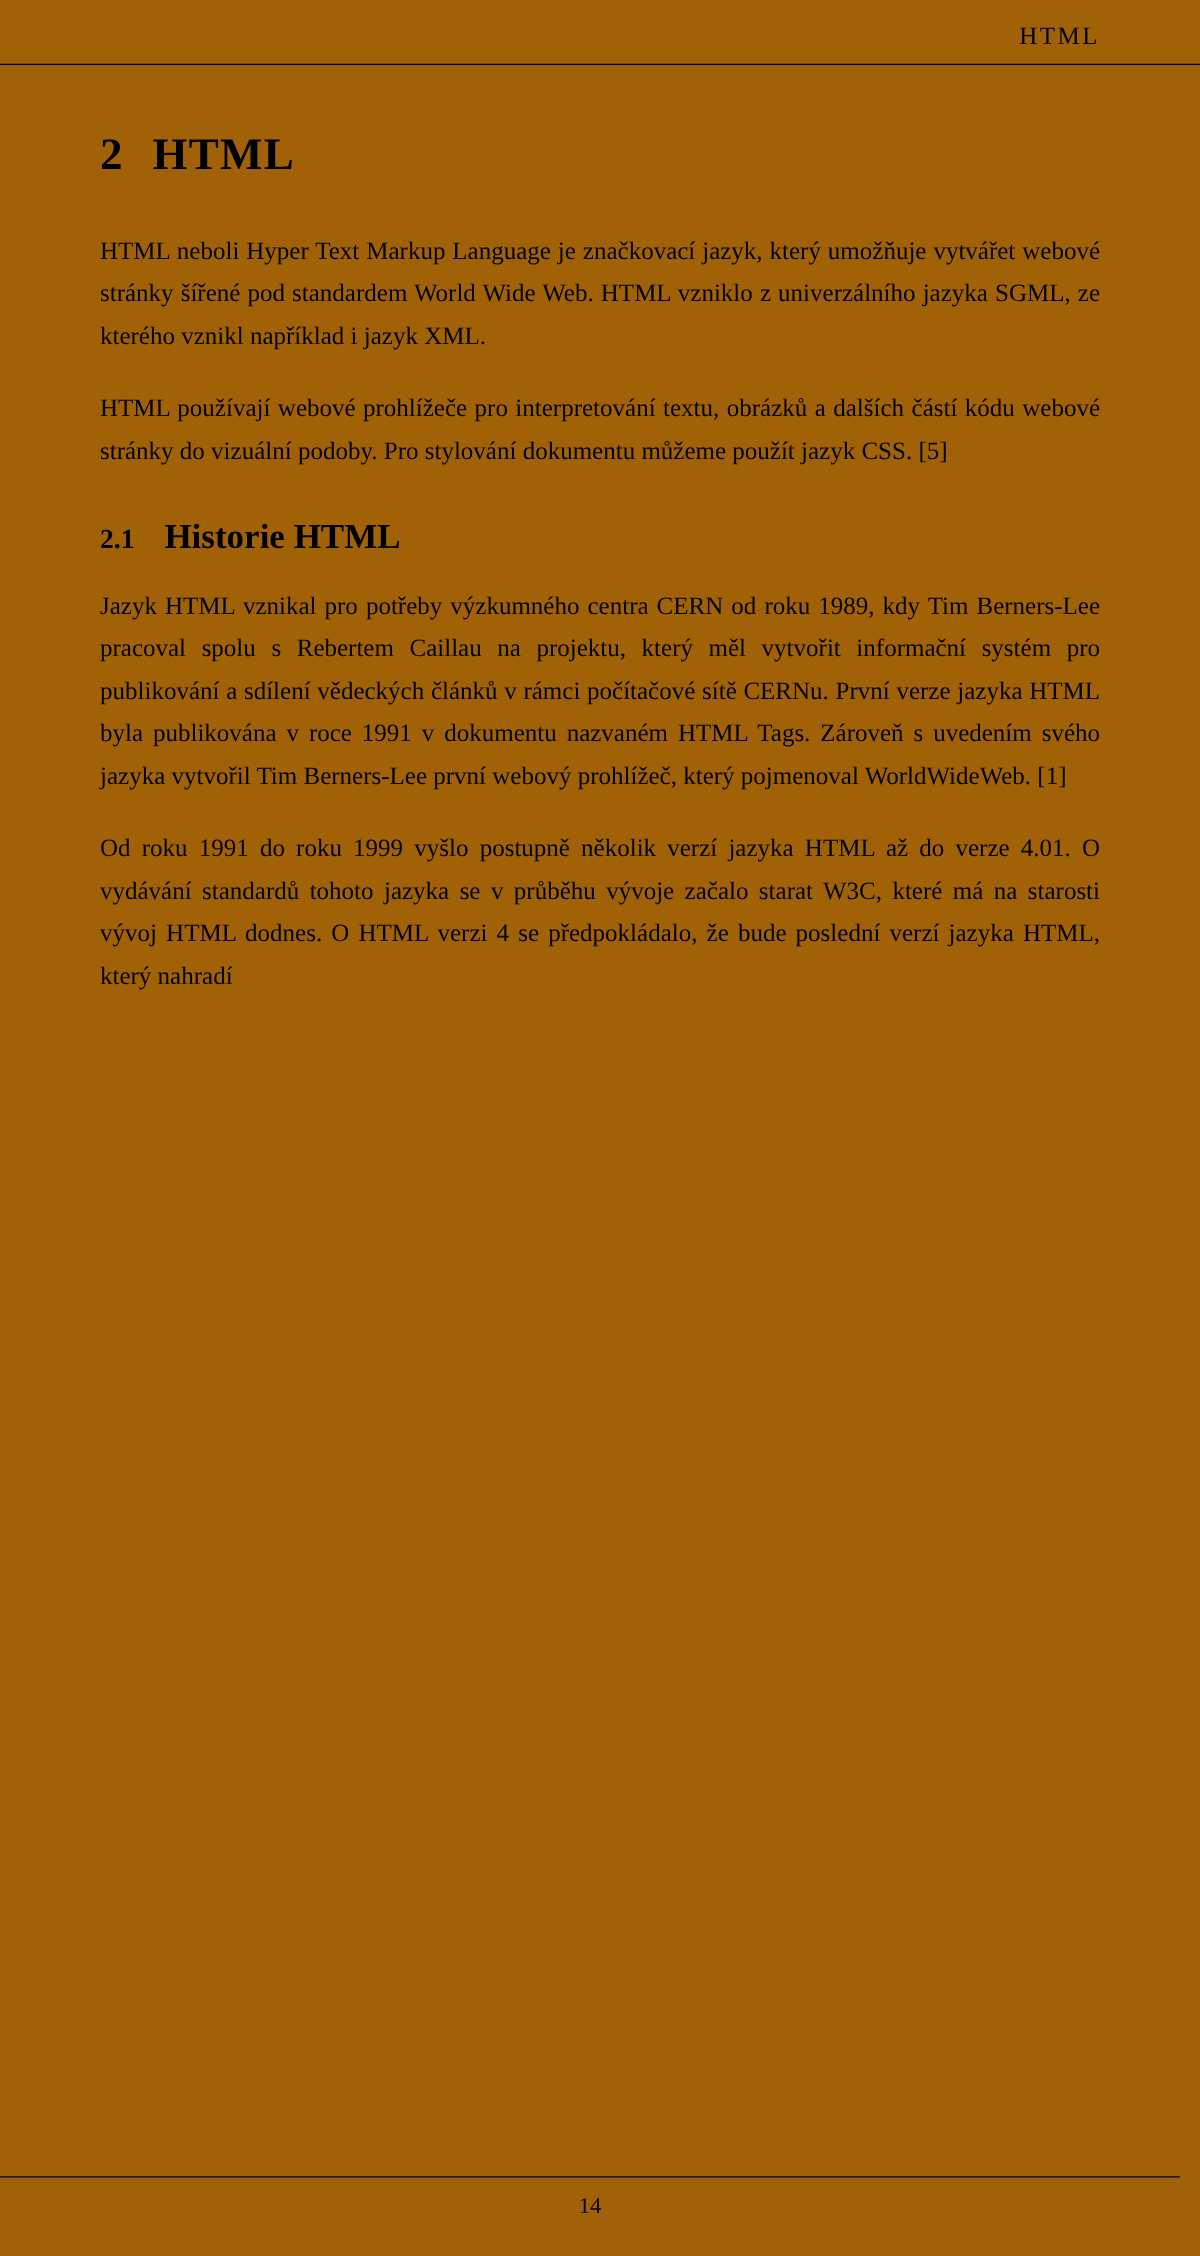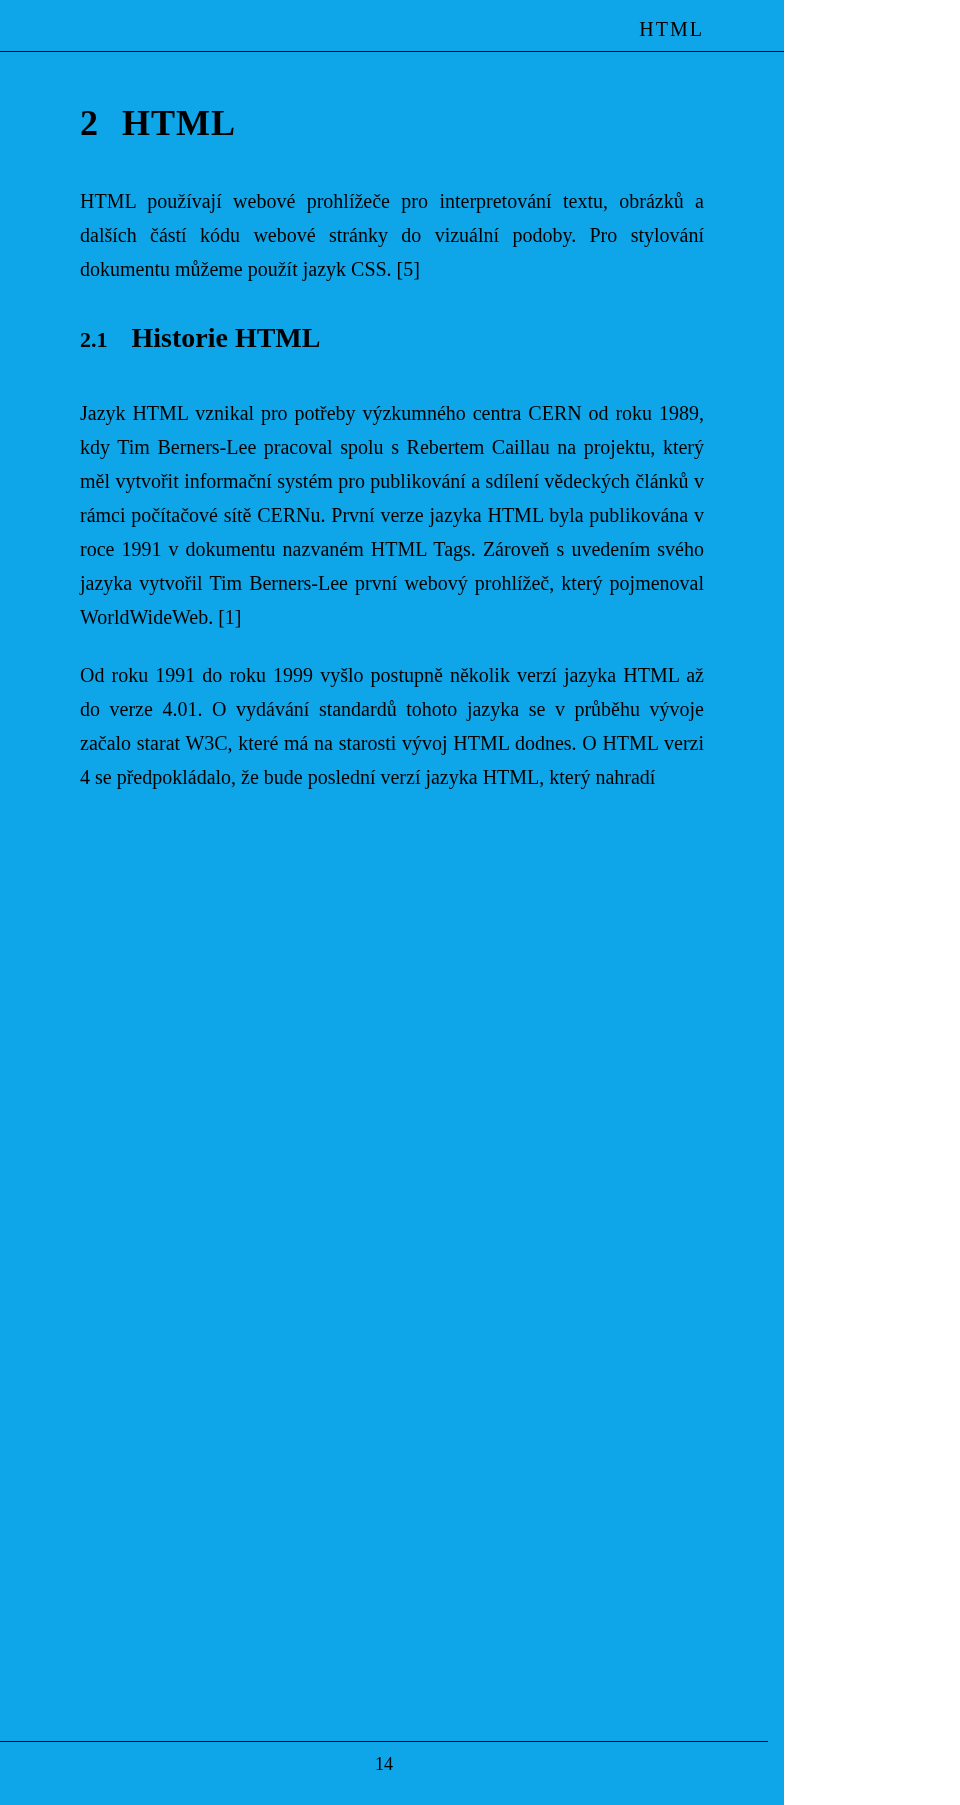--- a/index.html
+++ b/index.html
@@ -11,23 +11,23 @@
     body {
       background: #ffffff;
       font-family: "Times New Roman", Times, serif;
       color: #000000;
       width: 960px;
       min-height: 1805px;
       position: relative;
     }
 
     .page-container {
-      width: 784px;
+      width: 960px;
       min-height: 1805px;
-      background: #0ea5e9;
+      background: #a16207;
       position: relative;
       padding: 0;
     }
 
     
     .top-header {
       width: 100%;
       border-bottom: 1.5px solid #000;
       padding: 18px 80px 10px 80px;
       display: flex;
@@ -75,21 +75,21 @@
       margin-bottom: 24px;
       font-family: "Times New Roman", Times, serif;
     }
 
     
     .section-heading {
       display: flex;
       align-items: baseline;
       gap: 24px;
       margin-top: 36px;
-      margin-bottom: 42px;
+      margin-bottom: 22px;
     }
 
     .section-number {
       font-size: 22px;
       font-weight: bold;
       font-family: "Times New Roman", Times, serif;
     }
 
     .section-title {
       font-size: 28px;
@@ -124,20 +124,21 @@
     <span class="header-title">HTML</span>
   </div>
 
   <div class="content">
 
     <div class="chapter-heading">
       <span class="chapter-number">2</span>
       <span class="chapter-title">HTML</span>
     </div>
 
+    <p class="body-text">HTML neboli Hyper Text Markup Language je značkovací jazyk, který umožňuje vytvářet webové stránky šířené pod standardem World Wide Web. HTML vzniklo z univerzálního jazyka SGML, ze kterého vznikl například i jazyk XML.</p>
 
     <p class="body-text">HTML používají webové prohlížeče pro interpretování textu, obrázků a dalších částí kódu webové stránky do vizuální podoby. Pro stylování dokumentu můžeme použít jazyk CSS. [5]</p>
 
     <div class="section-heading">
       <span class="section-number">2.1</span>
       <span class="section-title">Historie HTML</span>
     </div>
 
     <p class="body-text">Jazyk HTML vznikal pro potřeby výzkumného centra CERN od roku 1989, kdy Tim Berners-Lee pracoval spolu s Rebertem Caillau na projektu, který měl vytvořit informační systém pro publikování a sdílení vědeckých článků v rámci počítačové sítě CERNu. První verze jazyka HTML byla publikována v roce 1991 v dokumentu nazvaném HTML Tags. Zároveň s uvedením svého jazyka vytvořil Tim Berners-Lee první webový prohlížeč, který pojmenoval WorldWideWeb. [1]</p>
 

